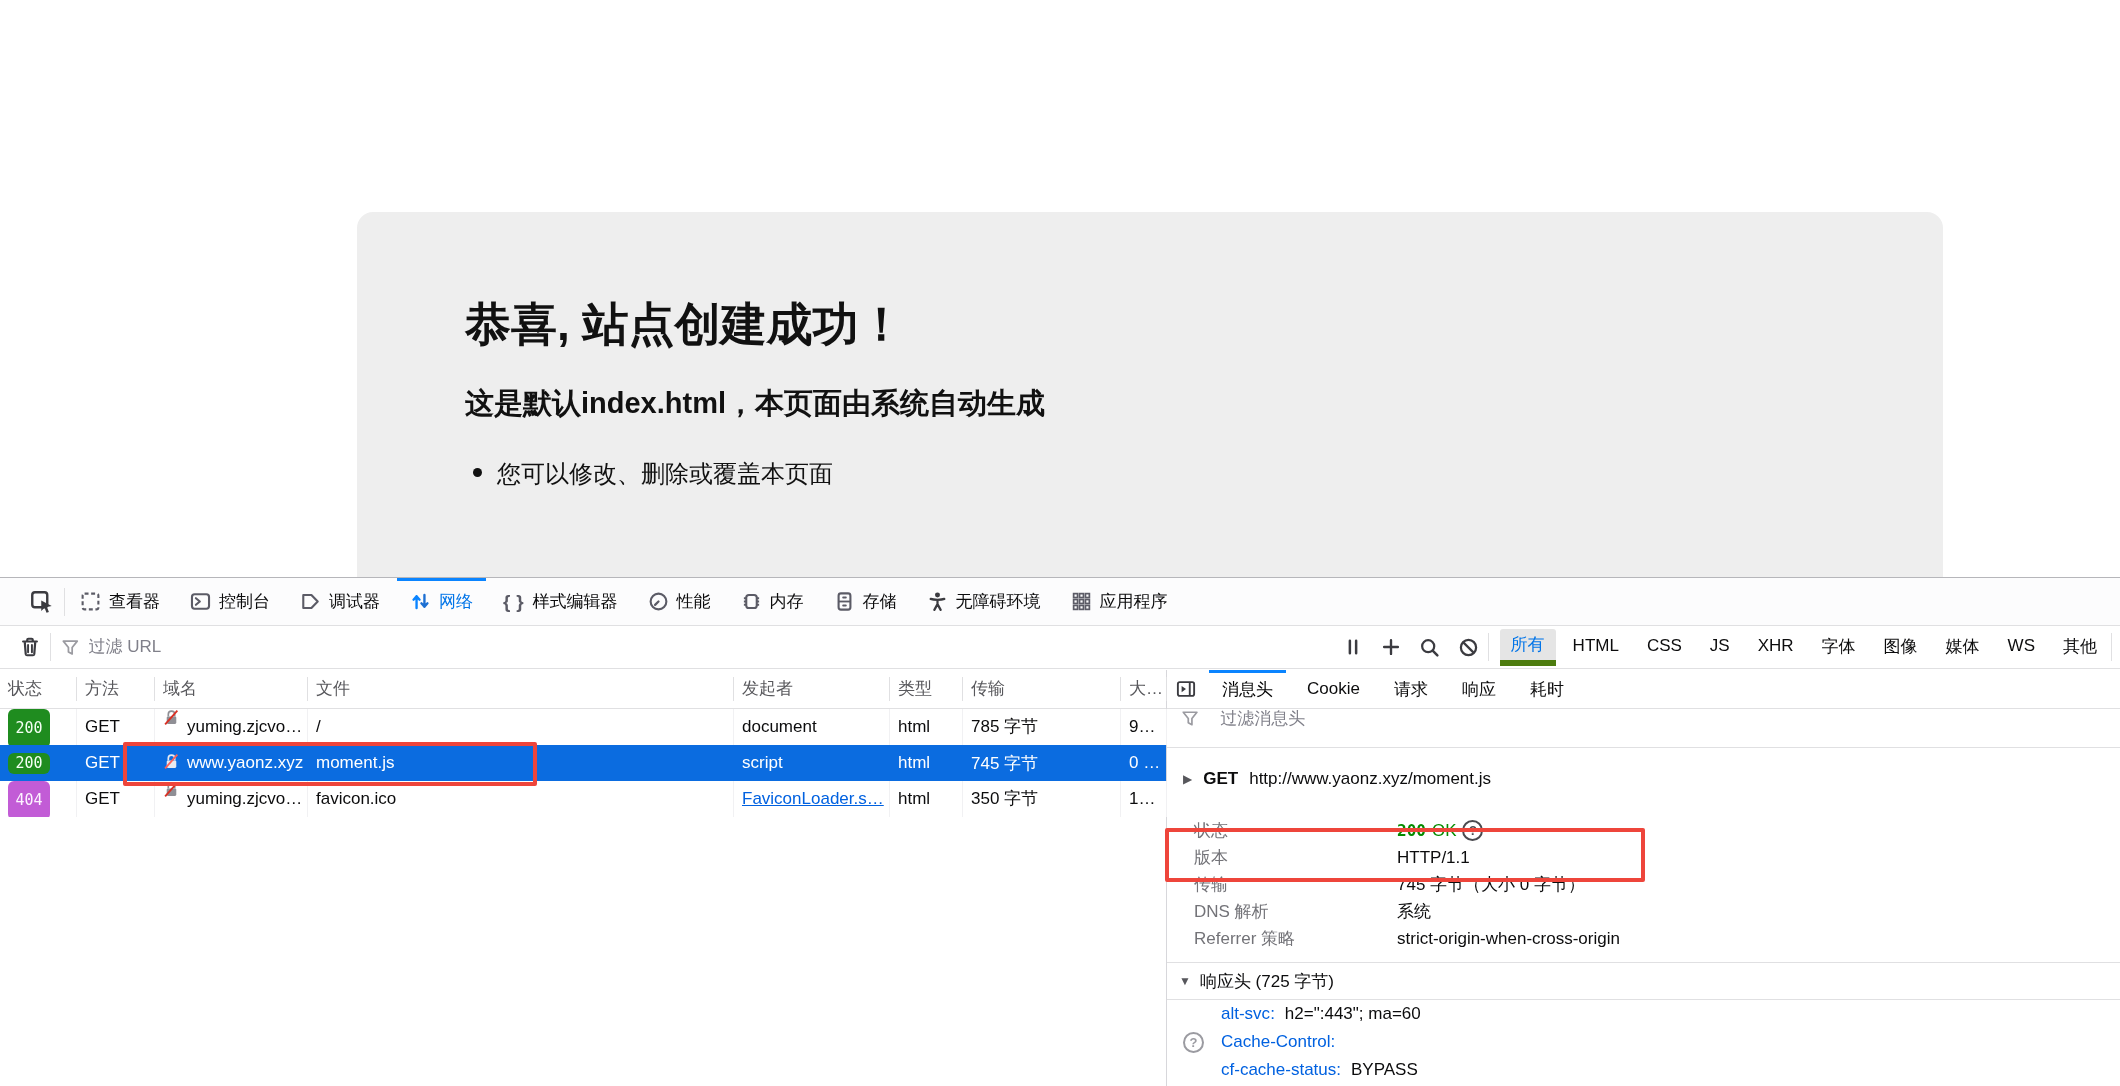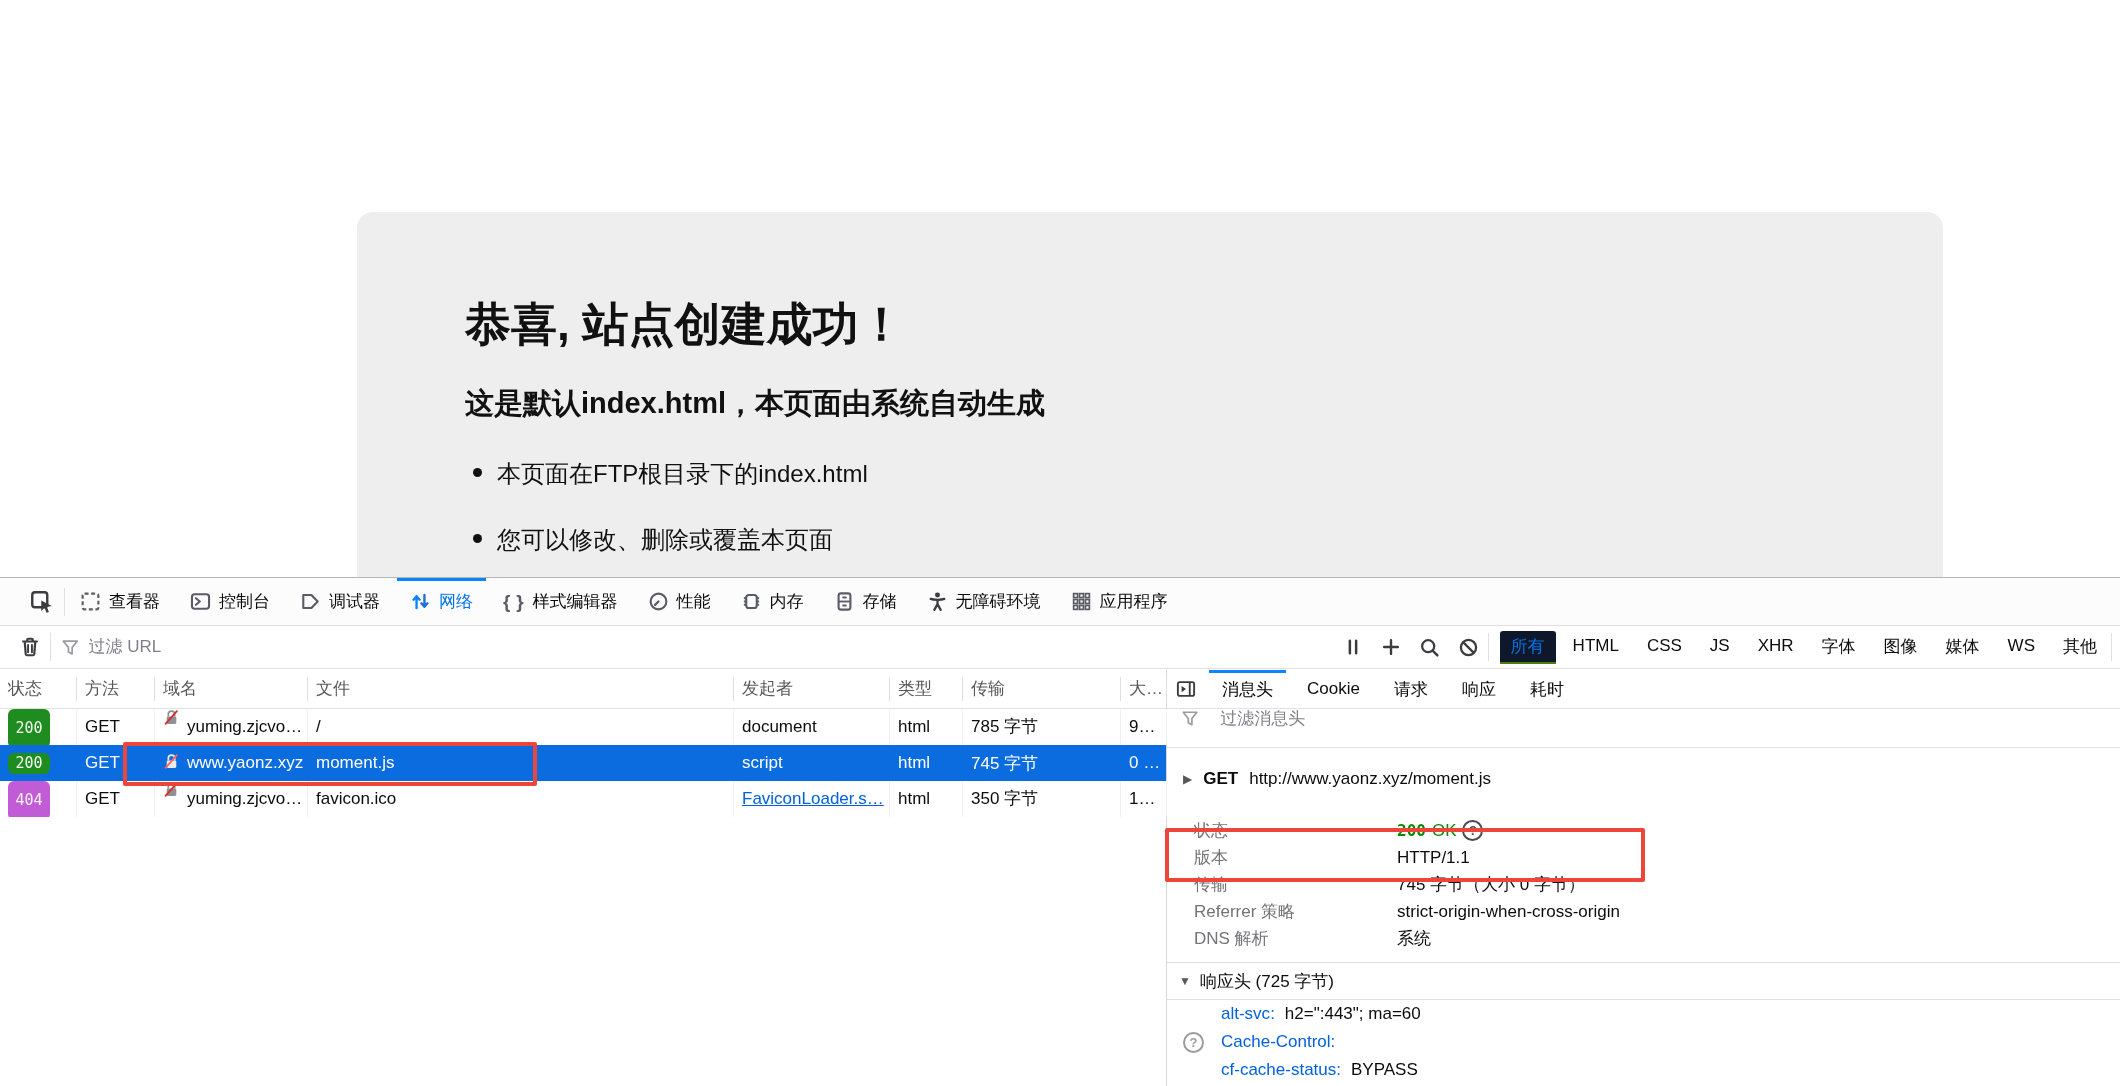--- a/index.html
+++ b/index.html
@@ -38,21 +38,21 @@
     background: #fff; padding: 0 8px 0 10px; }
   .icon-btn { display: flex; align-items: center; justify-content: center; padding: 0 9px; height: 100%; }
   .url-filter { display: flex; align-items: center; gap: 9px; margin-left: 10px; flex: 1; }
   .url-filter input, .msg-filter input { border: none; outline: none; background: transparent;
     font: inherit; font-size: 17px; color: #0c0c0d; width: 100%; }
   input::placeholder { color: #80808a; opacity: 1; }
   .right-tools { display: flex; align-items: center; height: 100%; }
   .type-filters { display: flex; align-items: center; height: 100%; margin-left: 8px; }
   .type-filter { padding: 4px 11px; margin: 0 3px; font-size: 17px; color: #0c0c0d; border-radius: 3px;
     border-bottom: 2px solid transparent; white-space: nowrap; }
-  .type-filter.active { color: #0074e8; background: #0f172a; border-bottom: 2px solid #4d7c0f; border-radius: 3px 3px 0 0; }
+  .type-filter.active { color: #0074e8; background: #e5e5e5; border-bottom: 6px solid #4d7c0f; border-radius: 3px 3px 0 0; }
 
   
   .content { position: absolute; top: 92px; left: 0; right: 0; bottom: 0; display: flex; }
   .net-table { width: 1167px; border-right: 1px solid #d7d7db; position: relative; background: #fff; }
   .details { flex: 1; position: relative; background: #fff; }
 
   
   .thead { display: flex; height: 39px; align-items: center; border-bottom: 1px solid #e0e0e2; color: #58585c; }
   .thead .cell { border-right: 1px solid #e0e0e2; height: 24px; line-height: 24px; }
   .cell { padding-left: 8px; overflow: hidden; white-space: nowrap; flex: none; }
@@ -100,21 +100,20 @@
   .hvalue { margin-left: 10px; white-space: nowrap; }
 </style>
 </head>
 <body>
 
 <div class="page">
   <div class="page-card">
     <div class="page-title">恭喜, 站点创建成功！</div>
     <div class="page-subtitle">这是默认index.html，本页面由系统自动生成</div>
     <ul class="page-bullets">
-      <li>本页面在FTP根目录下的index.html</li>
       <li>您可以修改、删除或覆盖本页面</li>
     </ul>
   </div>
 </div>
 
 <div class="devtools">
 
   <div class="tabbar">
     <div class="picker-btn">
       <svg class="icon" width="24" height="24" viewBox="0 0 16 16">
@@ -392,26 +391,26 @@
         </div>
         <div class="summary-row">
           <div class="summary-label">版本</div>
           <div class="summary-value">HTTP/1.1</div>
         </div>
         <div class="summary-row">
           <div class="summary-label">传输</div>
           <div class="summary-value">745 字节（大小 0 字节）</div>
         </div>
         <div class="summary-row">
+          <div class="summary-label">DNS 解析</div>
+          <div class="summary-value">系统</div>
+        </div>
+        <div class="summary-row">
           <div class="summary-label">Referrer 策略</div>
           <div class="summary-value">strict-origin-when-cross-origin</div>
-        </div>
-        <div class="summary-row">
-          <div class="summary-label">DNS 解析</div>
-          <div class="summary-value">系统</div>
         </div>
       </div>
 
       <div class="resp-header-bar">
         <span class="tri">▼</span>
         <span>响应头 (725 字节)</span>
       </div>
 
       <div class="header-row">
         <span class="hicon-slot"></span>

